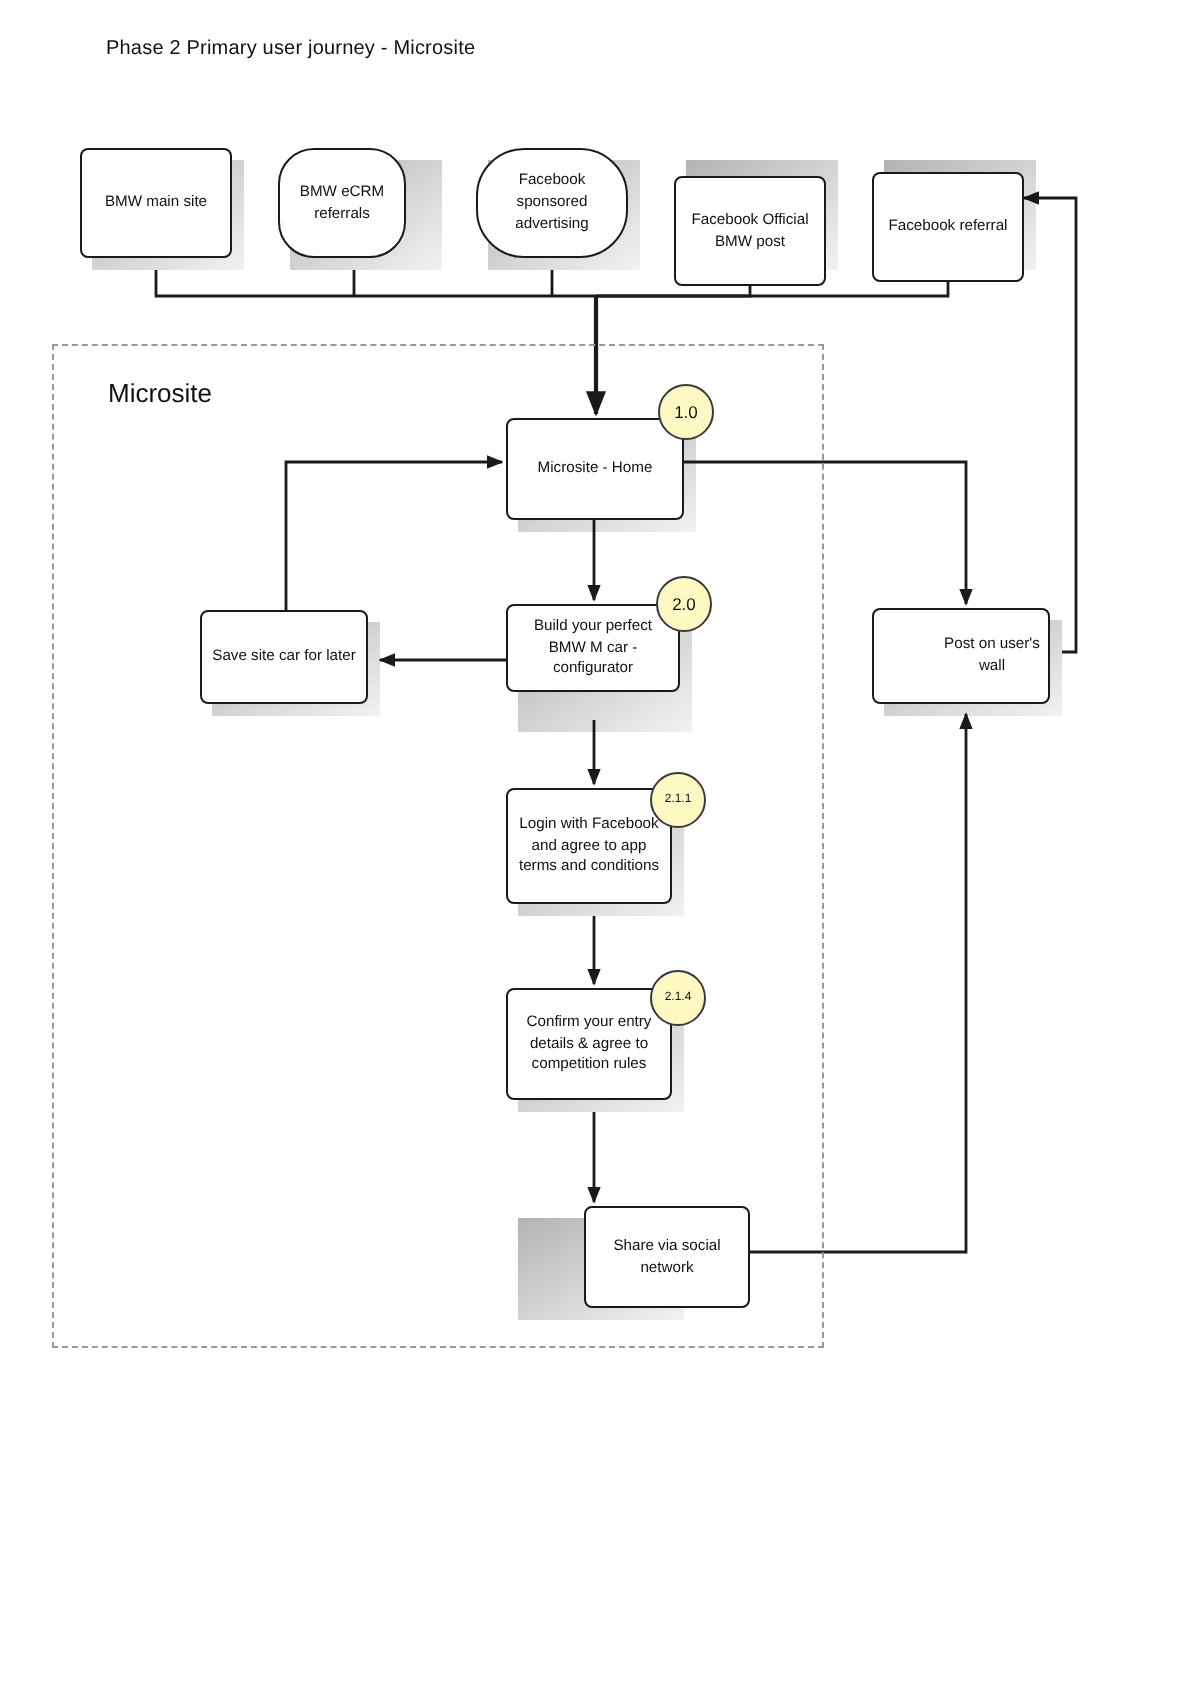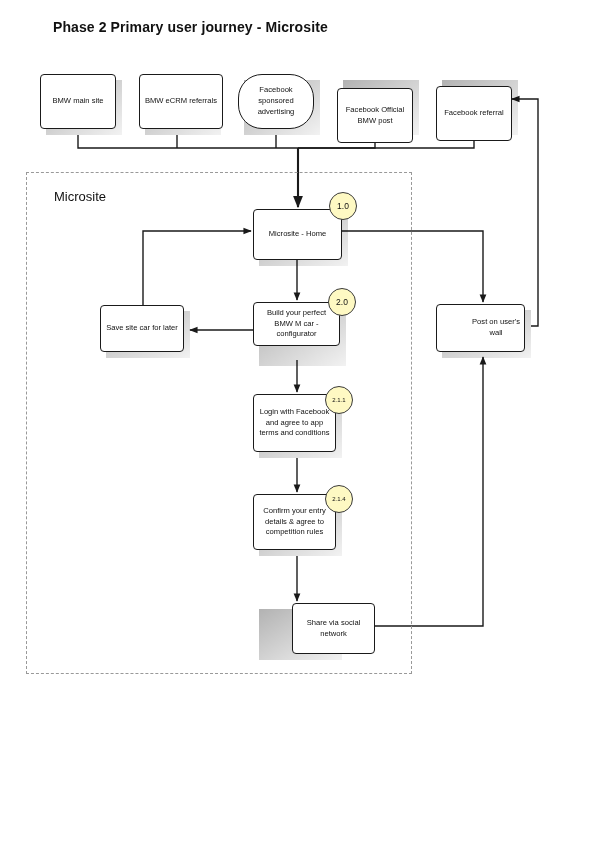--- a/index.html
+++ b/index.html
@@ -18,22 +18,22 @@
   #page {
     position: absolute;
     left: 0; top: 0;
     width: 596px;
     height: 843px;
   }
   .page-title {
     position: absolute;
     left: 14px;
     top: 19px;
-    font-size: 14px;
-    font-weight: bold;
+    font-size: 10px;
+    font-weight: normal;
     letter-spacing: 0.1px;
     color: #111;
     white-space: nowrap;
     padding-left: 39px;
   }
   .page-footer {
     position: absolute;
     left: 518px;
     top: 812px;
     font-size: 8.5px;
@@ -145,21 +145,21 @@
 
   <div class="group-box" style="left:26px; top:172px; width:386px; height:502px;"></div>
   <div class="group-label" style="left:54px; top:189px;">Microsite</div>
 
   <div class="node-shadow" style="left:46px; top:80px; width:76px; height:55px;"></div>
   <div class="node" style="left:40px; top:74px; width:76px; height:55px;">
     <span class="node-text">BMW main site</span>
   </div>
 
   <div class="node-shadow" style="left:145px; top:80px; width:76px; height:55px;"></div>
-  <div class="node" style="left:139px; top:74px; width:84px; height:55px;">
+  <div class="node" style="left:139px; top:74px; width:64px; height:55px;border-radius:18px;">
     <span class="node-text">BMW eCRM referrals</span>
   </div>
 
   <div class="node-shadow" style="left:244px; top:80px; width:76px; height:55px;"></div>
   <div class="node" style="left:238px; top:74px; width:76px; height:55px;border-radius:24px;">
     <span class="node-text">Facebook sponsored advertising</span>
   </div>
 
   <div class="node-shadow" style="left:343px; top:80px; width:76px; height:55px;"></div>
   <div class="node" style="left:337px; top:88px; width:76px; height:55px;">

